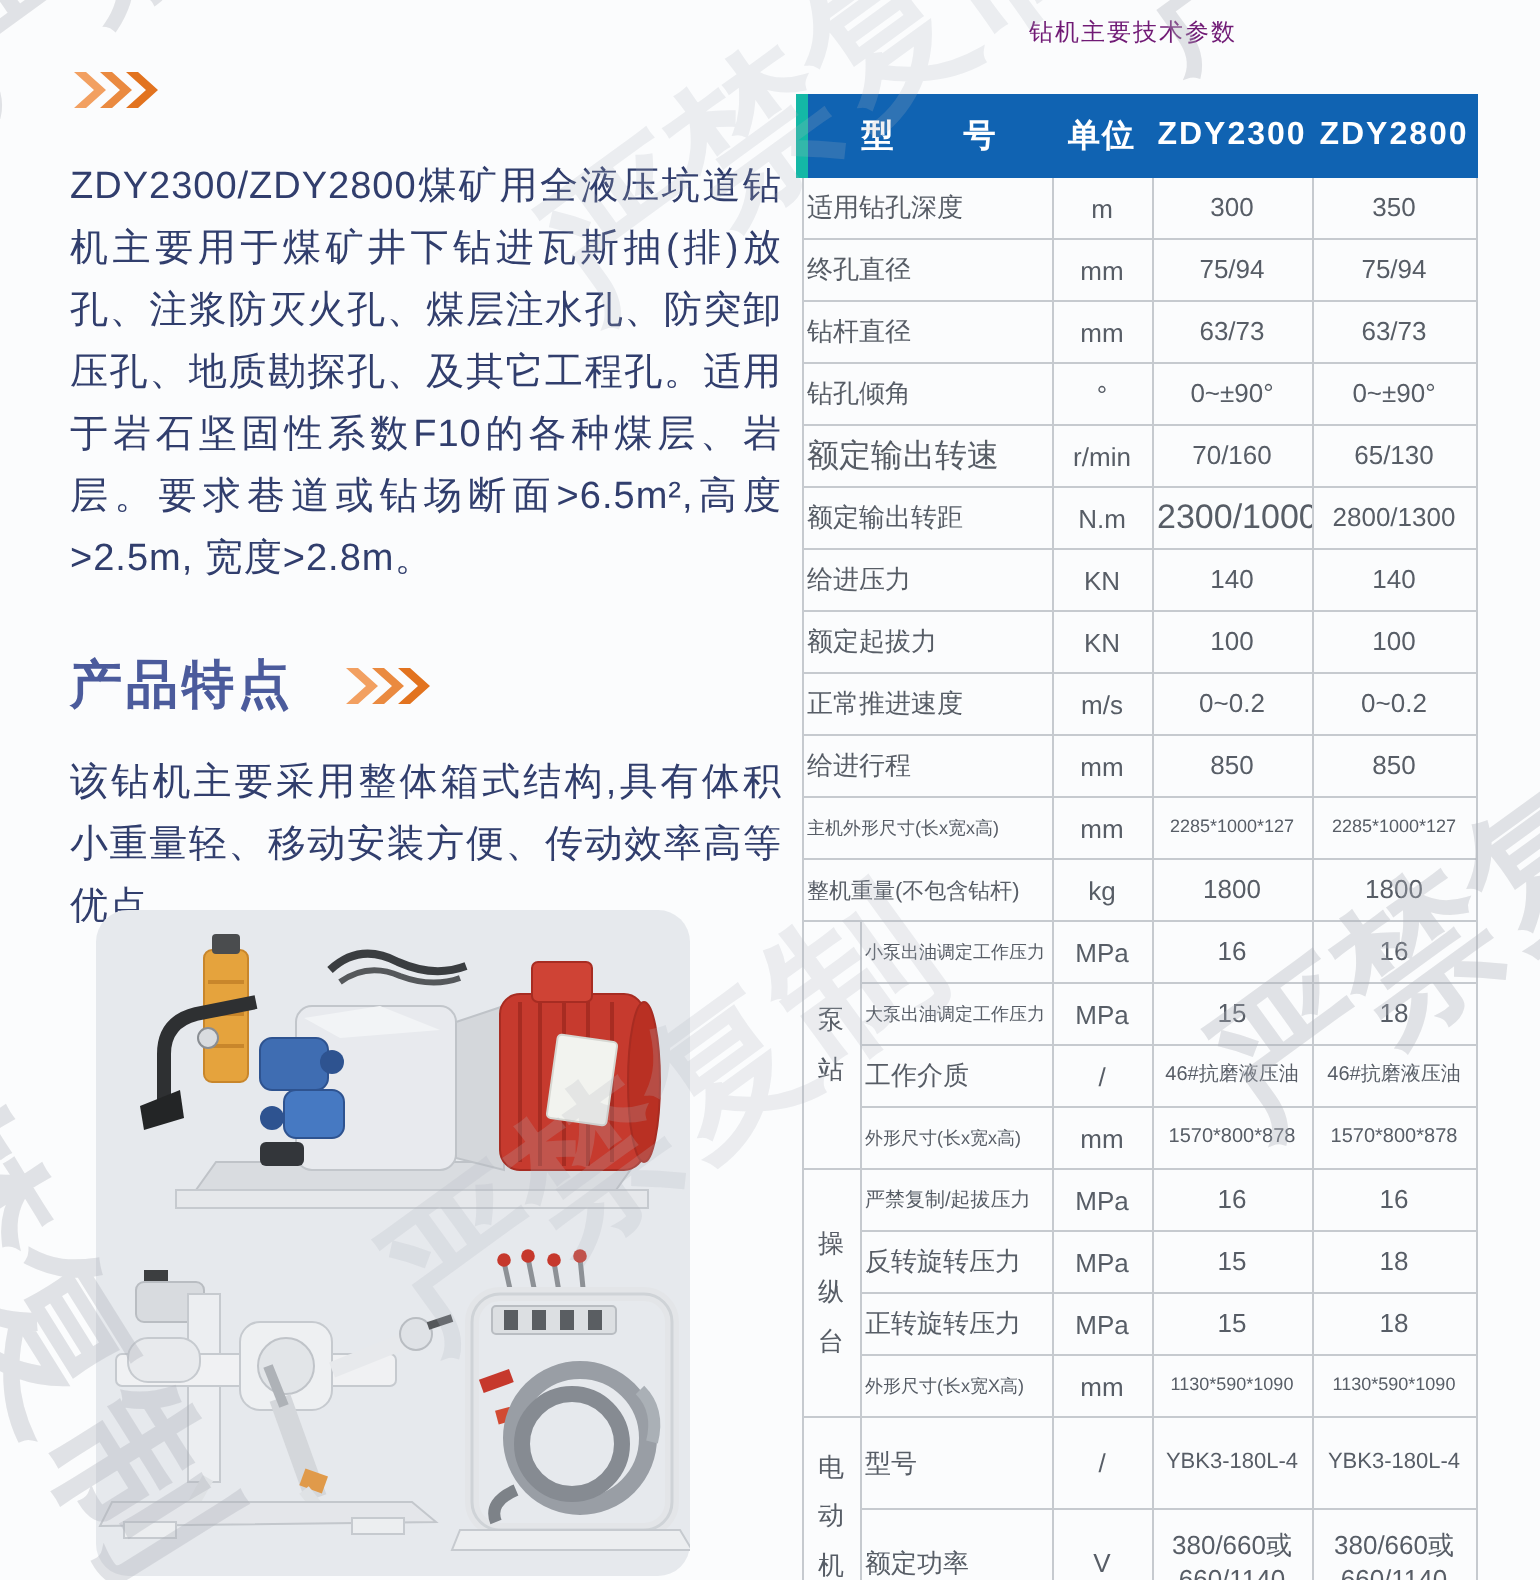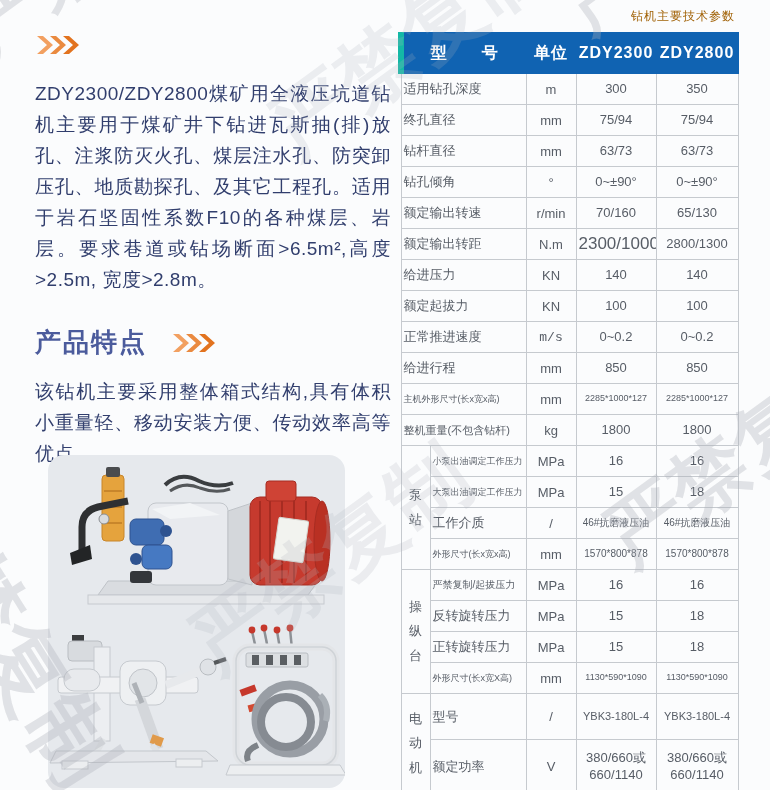--- a/index.html
+++ b/index.html
@@ -33,22 +33,22 @@
   }
   .features-title{margin-top:30px;}
   .photo-card{
     position:absolute;left:48px;top:455px;width:297px;height:333px;
     background:#e6e9ed;border-radius:16px;z-index:1;
   }
   .photo-card svg{display:block;width:100%;height:100%;}
   
   .right-col{position:absolute;left:398px;top:0;width:337px;z-index:1;}
   .table-title{
-    padding-top:8px;margin-bottom:7px;text-align:right;
-    font-size:12px;color:#a16207;letter-spacing:1px;
+    padding-top:8px;margin-bottom:22px;text-align:center;
+    font-size:12px;color:#701a75;letter-spacing:1px;
   }
   table.spec{border-collapse:collapse;width:337px;table-layout:fixed;}
   table.spec th{
     background:#1063b2;color:#ffffff;font-size:16px;font-weight:bold;
     height:38px;border:1px solid #1063b2;border-left:1px solid rgba(255,255,255,0.75);
     letter-spacing:1px;
   }
   table.spec th:first-child{border-left:6px solid #14b8a6;}
   table.spec td{
     border:1px solid #c6cacf;color:#575d66;font-size:13px;height:30px;padding:0 2px;
@@ -220,21 +220,21 @@
           <td class="val" style="font-size: 13px;">63/73</td>
           <td class="val" style="font-size: 13px;">63/73</td>
         </tr>
         <tr>
           <td class="label" colspan="2" style="font-size: 13px;">钻孔倾角</td>
           <td class="unit" style="font-size: 13px;">°</td>
           <td class="val" style="font-size: 13px;">0~±90°</td>
           <td class="val" style="font-size: 13px;">0~±90°</td>
         </tr>
         <tr>
-          <td class="label" colspan="2" style="font-size: 13px;">额定输出转速</td>
+          <td class="label" colspan="2" style="font-size: 16px;">额定输出转速</td>
           <td class="unit" style="font-size: 13px;">r/min</td>
           <td class="val" style="font-size: 13px;">70/160</td>
           <td class="val" style="font-size: 13px;">65/130</td>
         </tr>
         <tr>
           <td class="label" colspan="2" style="font-size: 13px;">额定输出转距</td>
           <td class="unit" style="font-size: 13px;">N.m</td>
           <td class="val" style="font-size: 17px;">2300/1000</td>
           <td class="val" style="font-size: 13px;">2800/1300</td>
         </tr>
@@ -245,21 +245,21 @@
           <td class="val" style="font-size: 13px;">140</td>
         </tr>
         <tr>
           <td class="label" colspan="2" style="font-size: 13px;">额定起拔力</td>
           <td class="unit" style="font-size: 13px;">KN</td>
           <td class="val" style="font-size: 13px;">100</td>
           <td class="val" style="font-size: 13px;">100</td>
         </tr>
         <tr>
           <td class="label" colspan="2" style="font-size: 13px;">正常推进速度</td>
-          <td class="unit" style="font-size: 13px; font-family: Liberation Mono, monospace;">m/s</td>
+          <td class="unit" style="font-size: 13px;">m/s</td>
           <td class="val" style="font-size: 13px;">0~0.2</td>
           <td class="val" style="font-size: 13px;">0~0.2</td>
         </tr>
         <tr>
           <td class="label" colspan="2" style="font-size: 13px;">给进行程</td>
           <td class="unit" style="font-size: 13px;">mm</td>
           <td class="val" style="font-size: 13px;">850</td>
           <td class="val" style="font-size: 13px;">850</td>
         </tr>
         <tr>

